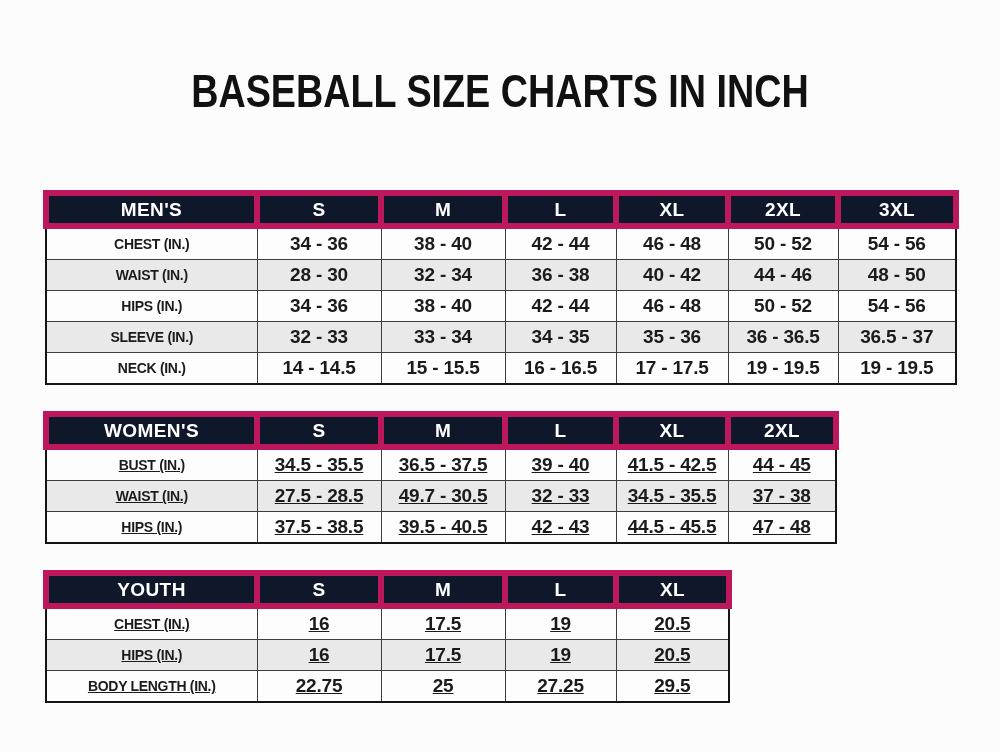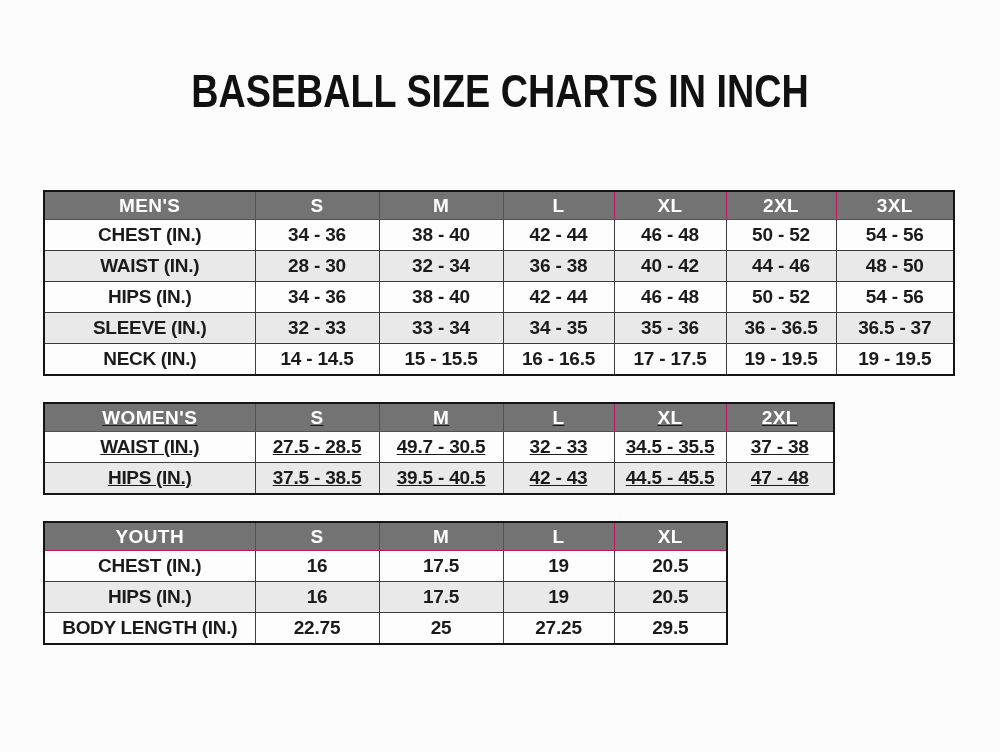--- a/index.html
+++ b/index.html
@@ -30,42 +30,42 @@
     border-collapse: collapse;
     table-layout: fixed;
     margin-left: 43px;
     border: 2px solid #141414;
   }
   #table-mens   { margin-top: 76px; }
   #table-womens { margin-top: 26px; text-decoration: underline; }
   #table-youth  { margin-top: 26px; }
 
   table.size-table th {
-    background: #737373;
+    background: #0f172a;
     color: #ffffff;
     font-size: 19px;
     font-weight: bold;
     height: 27px;
     letter-spacing: 0.4px;
-    border: 1px solid #be185d;
+    border: 6px solid #be185d;
     padding: 0;
     text-align: center;
   }
   table.size-table td {
     text-align: center;
     vertical-align: middle;
     font-weight: bold;
     font-size: 19px;
     height: 30px;
     padding: 0;
     border: 1px solid #3d3d3d;
     letter-spacing: -0.2px;
   }
   table.size-table td.label {
-    font-size: 19px;
+    font-size: 14px;
     letter-spacing: -0.3px;
   }
   table.size-table tbody tr:nth-child(odd) td  { background: #fdfdfd; }
   table.size-table tbody tr:nth-child(even) td { background: #e9e9e9; }
 </style>
 </head>
 <body>
 
 <div>
   <h1 class="page-title">BASEBALL SIZE CHARTS IN INCH</h1>
@@ -154,39 +154,47 @@
           <th>WOMEN'S</th>
           <th>S</th>
           <th>M</th>
           <th>L</th>
           <th>XL</th>
           <th>2XL</th>
         </tr>
       </thead>
       <tbody>
         <tr>
+          <td class="label">BUST (IN.)</td>
+          <td>34.5 - 35.5</td>
+          <td>36.5 - 37.5</td>
+          <td>39 - 40</td>
+          <td>41.5 - 42.5</td>
+          <td>44 - 45</td>
+        </tr>
+        <tr>
           <td class="label">WAIST (IN.)</td>
           <td>27.5 - 28.5</td>
           <td>49.7 - 30.5</td>
           <td>32 - 33</td>
           <td>34.5 - 35.5</td>
           <td>37 - 38</td>
         </tr>
         <tr>
           <td class="label">HIPS (IN.)</td>
           <td>37.5 - 38.5</td>
           <td>39.5 - 40.5</td>
           <td>42 - 43</td>
           <td>44.5 - 45.5</td>
           <td>47 - 48</td>
         </tr>
       </tbody>
     </table>
 
-  <table class="size-table" id="table-youth" style="width: 683px;">
+  <table class="size-table" id="table-youth" style="width: 683px; text-decoration: underline;">
       <colgroup>
         <col style="width: 211px;">
         <col style="width: 124px;">
         <col style="width: 124px;">
         <col style="width: 111px;">
         <col style="width: 113px;">
       </colgroup>
       <thead>
         <tr>
           <th>YOUTH</th>

